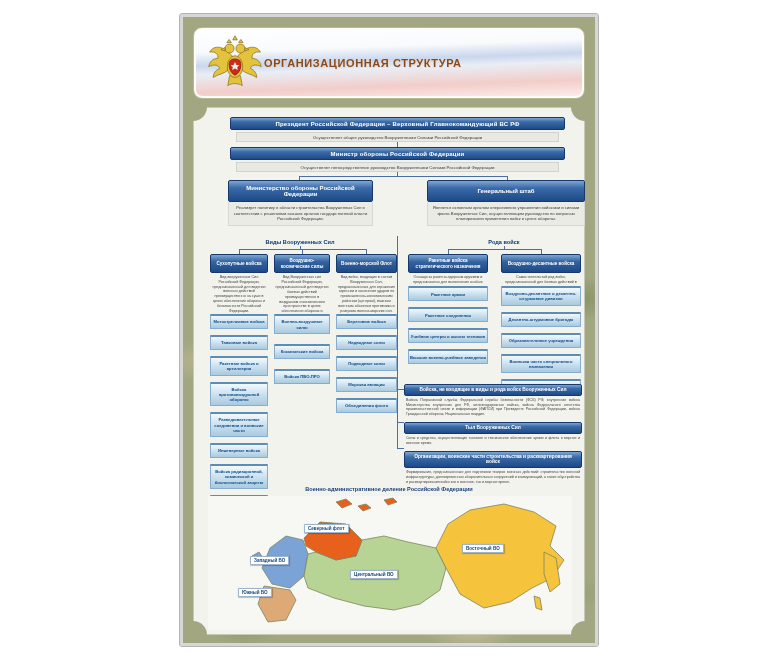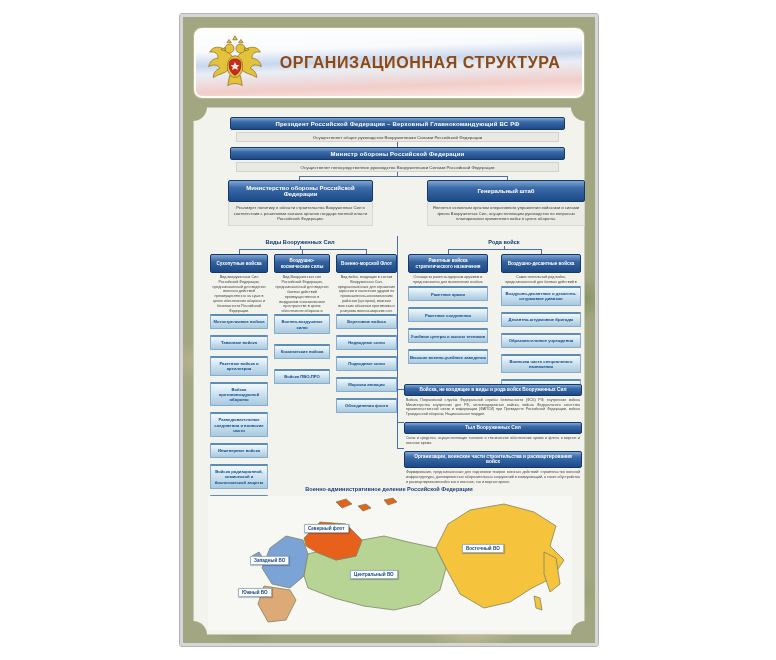--- a/index.html
+++ b/index.html
@@ -14,21 +14,21 @@
     radial-gradient(ellipse 55px 30px at 3% 55%, #b5b28c 0%, transparent 65%),
     radial-gradient(ellipse 60px 35px at 15% 97%, #8e9769 0%, transparent 65%),
     radial-gradient(ellipse 70px 30px at 70% 98%, #c3bd98 0%, transparent 65%),
     radial-gradient(ellipse 45px 30px at 45% 95%, #7f8a5e 0%, transparent 65%),
     radial-gradient(ellipse 40px 28px at 97% 92%, #99a274 0%, transparent 60%);}
   .banner{position:absolute;left:10px;top:10px;right:10px;height:72px;box-sizing:border-box;
           border:1px solid #b9b98f;border-radius:9px;display:flex;align-items:center;
           background:linear-gradient(178deg,#ffffff 0%,#f8fafc 30%,#c9d6ec 46%,#e9eef6 56%,#f2cdc9 78%,#fdf0ee 100%);
           box-shadow:inset 0 0 0 2px #fdfdfa;}
   .eagle{width:58px;height:60px;margin-left:12px;flex:none}
-  .title{flex:1;text-align:center;color:#8a4a1f;font-weight:bold;font-size:16px;line-height:1.3;
+  .title{flex:1;text-align:left;color:#8a4a1f;font-weight:bold;font-size:11px;line-height:1.3;
          letter-spacing:.6px;text-shadow:.6px .6px 0 #e9dcc4;padding-right:8px}
   .panel{position:absolute;left:10px;top:90px;right:10px;bottom:8px;box-sizing:border-box;
          background:#f3f3ee;border:1px solid #c9c9b8;}
   .cut{position:absolute;width:14px;height:14px;background:#a2a782;}
   .cut.bl{left:-1px;bottom:-1px;border-top-right-radius:100%}
   .cut.br{right:-1px;bottom:-1px;border-top-left-radius:100%}
   .cut.tl{left:-1px;top:-1px;border-bottom-right-radius:100%}
   .cut.tr{right:-1px;top:-1px;border-bottom-left-radius:100%}
   .abs{position:absolute}
   .bar{background:linear-gradient(180deg,#7fa6d2 0%,#3a6aa8 35%,#1d4a87 100%);

